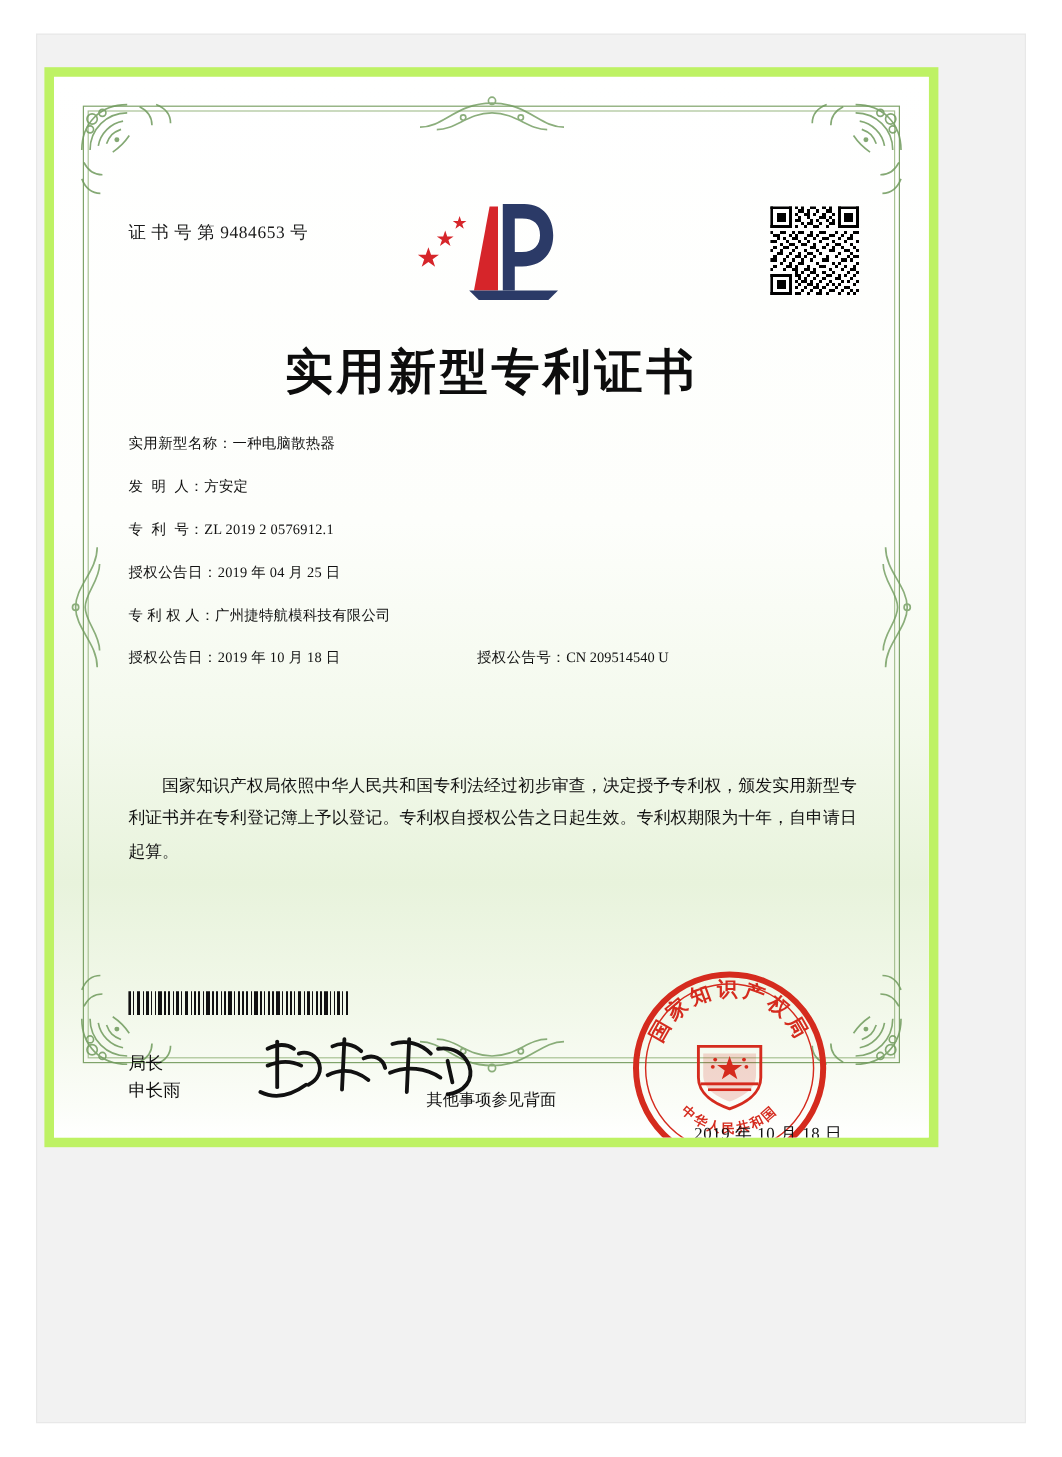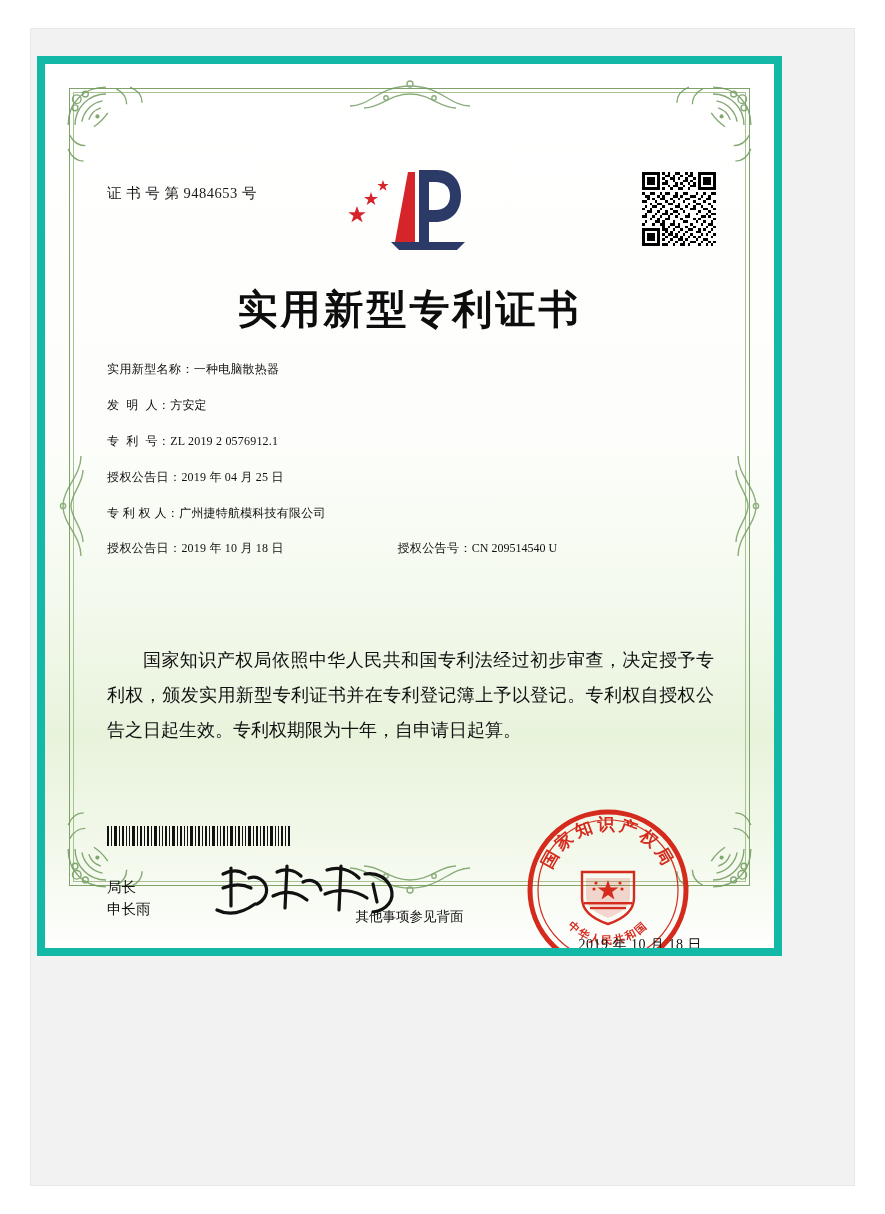--- a/index.html
+++ b/index.html
@@ -31,21 +31,21 @@
     background: #f2f2f2;
     border: 1px solid #e8e8e8;
     box-sizing: border-box;
   }
   .frame-mid {
     position: absolute;
     left: 37px;
     top: 56px;
     width: 745px;
     height: 900px;
-    background: #14b8a6;
+    background: #bef264;
     box-sizing: border-box;
   }
   .frame-inner {
     position: absolute;
     left: 8px;
     top: 8px;
     right: 8px;
     bottom: 8px;
     background: #ffffff;
     box-sizing: border-box;
@@ -200,21 +200,21 @@
     flex: 1 1 auto;
     white-space: nowrap;
   }
 
   
   .body-text {
     position: absolute;
     left: 62px;
     right: 60px;
     top: 578px;
-    font-size: 18px;
+    font-size: 14px;
     color: #111111;
     line-height: 1.95;
     text-align: justify;
     font-family: "DejaVu Serif", "Liberation Serif", serif;
   }
   .body-text p {
     margin: 0 0 2px 0;
     text-indent: 2em;
   }
 

